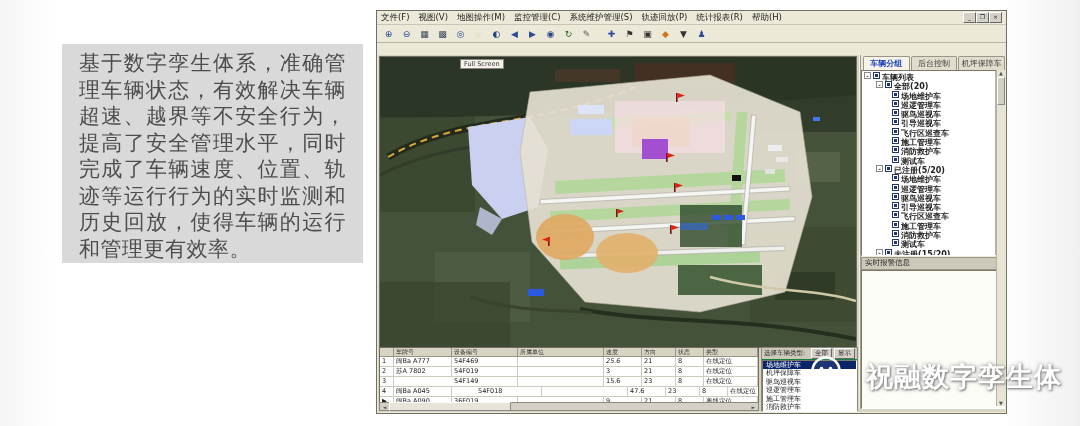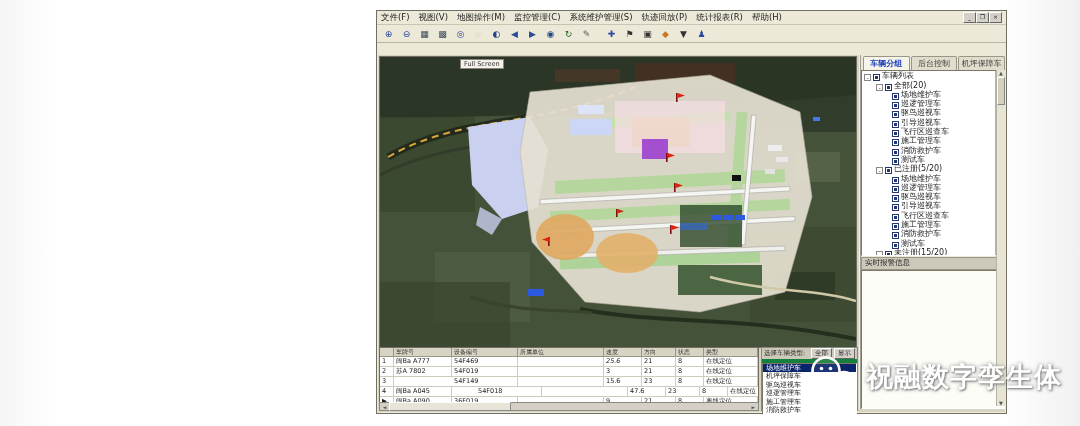--- a/index.html
+++ b/index.html
@@ -39,21 +39,21 @@
   
   .rpanel{position:absolute;left:481px;top:0;width:146px;bottom:3px;display:flex;flex-direction:column;
     background:#ece9d8;border-left:2px ridge #f2efe2;box-sizing:border-box;}
   .tabs{display:flex;height:15px;align-items:flex-end;padding-left:2px;gap:1px;}
   .tab{width:46px;height:13px;font-size:8px;text-align:center;line-height:13px;
     background:#e1ddcc;border:1px solid #9a9686;border-bottom:none;border-radius:2px 2px 0 0;color:#444;
     overflow:hidden;white-space:nowrap;}
   .tab.active{background:#f6f4ea;color:#1a3cbb;font-weight:bold;}
   .tree{background:#fff;border:1px solid;border-color:#7b7868 #fff #fff #7b7868;height:186px;
     overflow:hidden;font-size:8px;padding:1px 0 0 2px;box-sizing:border-box;position:relative;}
-  .trow{display:flex;align-items:flex-end;height:9.3px;white-space:nowrap;}
+  .trow{display:flex;align-items:flex-start;height:9.3px;white-space:nowrap;font-weight:bold;}
   .texp{width:7px;height:7px;border:1px solid #888;background:#fff;font-size:6px;line-height:5px;
     text-align:center;margin-right:2px;box-sizing:border-box;color:#333;flex:none;}
   .tcb{width:7px;height:7px;border:1px solid #23366e;background:#fff;margin-right:2px;box-sizing:border-box;
     position:relative;flex:none;}
   .tcb.on:after{content:"";position:absolute;left:1px;top:1px;right:1px;bottom:1px;background:#23366e;}
   .tlabel{color:#222;overflow:hidden;}
   .treescroll{position:absolute;right:0;top:0;bottom:0;width:8px;background:#e8e4d4;border-left:1px solid #b5b2a2;
     display:flex;flex-direction:column;justify-content:space-between;font-size:5px;text-align:center;color:#555;}
   .alarmhdr{height:11px;background:#cdc9ba;border:1px solid #9a9686;font-size:7.5px;line-height:10px;
     padding-left:3px;color:#222;margin-top:1px;}
@@ -70,37 +70,38 @@
     overflow:hidden;white-space:nowrap;color:#222;box-sizing:border-box;flex:none;}
   .grow.hdr .gcell{font-size:6px;color:#333;border-right:1px solid #9a9686;}
   .hscroll{position:absolute;left:1px;top:347px;width:380px;height:9px;background:#d4d0c8;
     border:1px solid #8a887c;box-sizing:border-box;display:flex;align-items:center;font-size:5px;color:#555;}
   .hscroll .ar{width:9px;text-align:center;}
   .hscroll .thumb{width:120px;height:7px;background:#e8e4d8;border:1px solid;border-color:#fff #888 #888 #fff;}
   
   .typep{position:absolute;left:383px;top:292px;width:97px;height:64px;background:#ece9d8;
     border:1px solid #8a887c;box-sizing:border-box;}
   .typehdr{height:11px;background:#cdc9ba;display:flex;align-items:center;gap:2px;padding:0 2px;
-    font-size:6.5px;color:#222;border-bottom:4px solid #15803d;}
+    font-size:6.5px;color:#222;border-bottom:1px solid #15803d;}
   .typehdr .sp{flex:1;}
   .minibtn{height:9px;line-height:8px;padding:0 3px;font-size:6.5px;background:#d4d0c8;
     border:1px solid;border-color:#fff #666 #666 #fff;}
   .typelist{background:#fff;height:50px;overflow:hidden;border:1px solid;border-color:#7b7868 #fff #fff #7b7868;}
   .titem{font-size:7px;line-height:8.4px;padding-left:3px;white-space:nowrap;color:#222;}
   .titem.sel{background:#0a246a;color:#fff;}
   
   .wm{position:absolute;left:806px;top:354px;display:flex;align-items:center;gap:6px;z-index:20;}
   .wmtext{font-size:27px;font-weight:bold;color:#fff;letter-spacing:1px;
     text-shadow:0 0 4px #8f8f8f,1px 1px 2px #777;}
 </style>
 </head>
 <body>
 
 <div class="slide">
 
+  <div class="desc">基于数字孪生体系，准确管理车辆状态，有效解决车辆超速、越界等不安全行为，提高了安全管理水平，同时完成了车辆速度、位置、轨迹等运行行为的实时监测和历史回放，使得车辆的运行和管理更有效率。</div>
 
   <div class="win">
 
     <div class="menubar">
       <span id="menuItems" style="display:flex;gap:9px;">
           <span>文件(F)</span>
           <span>视图(V)</span>
           <span>地图操作(M)</span>
           <span>监控管理(C)</span>
           <span>系统维护管理(S)</span>

